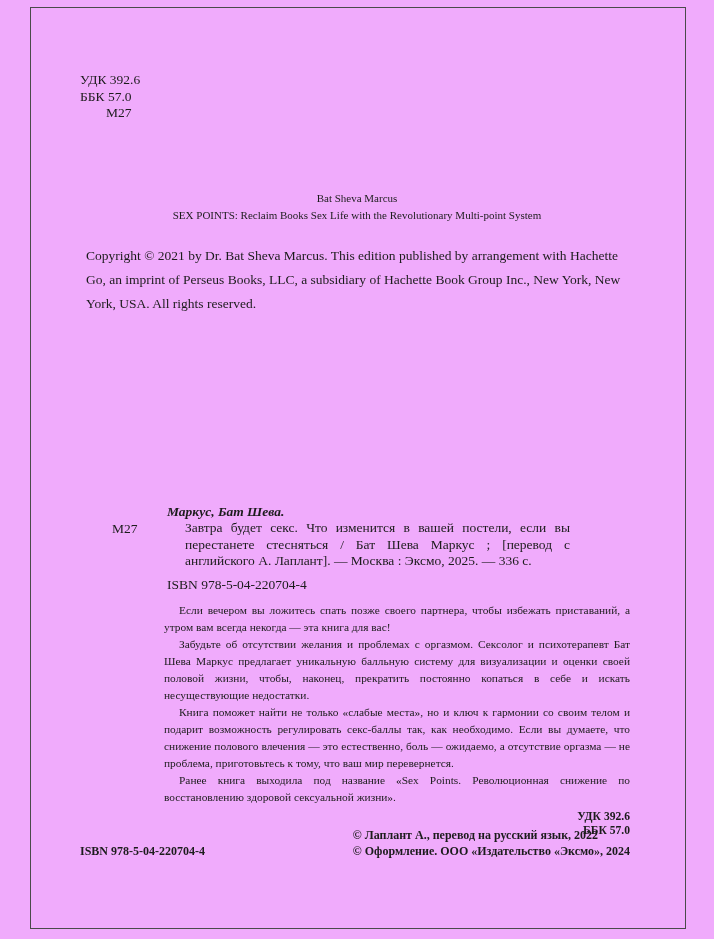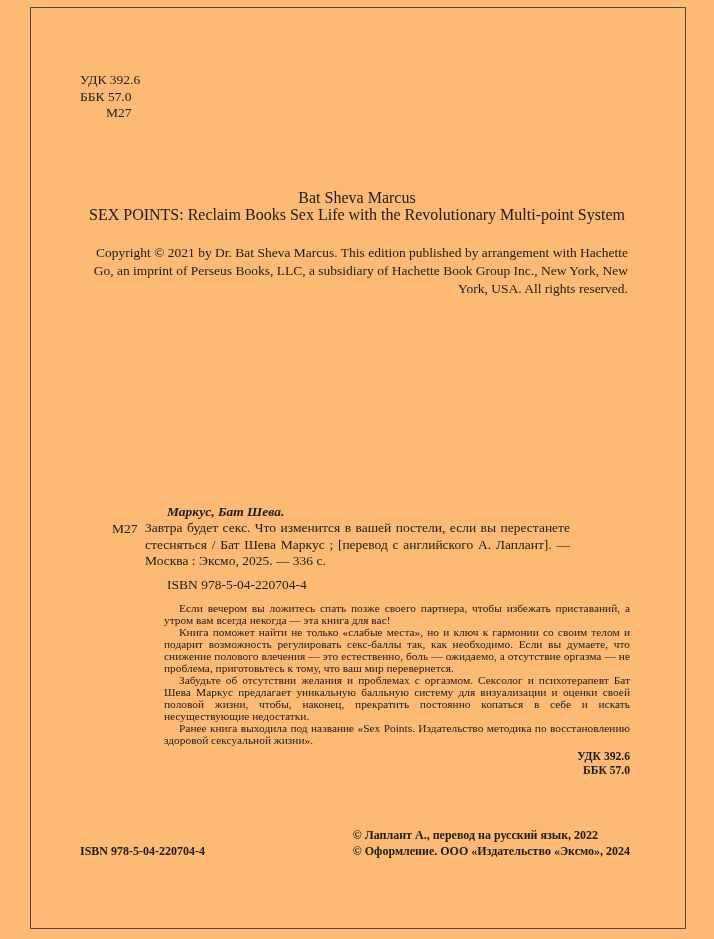--- a/index.html
+++ b/index.html
@@ -9,73 +9,73 @@
     height: 939px;
     font-family: "Liberation Serif", "DejaVu Serif", serif;
     color: #1c1c1c;
     position: relative;
     overflow: hidden;
   }
   .page {
     position: relative;
     width: 714px;
     height: 939px;
-    background: #fdba74;
+    background: #f0abfc;
   }
   .frame {
     position: absolute;
     left: 30px; top: 7px; right: 28px; bottom: 10px;
     border: 1px solid #4a4a4a;
     pointer-events: none;
   }
 
   .top-codes {
     position: absolute;
     left: 80px; top: 72px;
     font-size: 13.5px;
     line-height: 16.5px;
   }
   .top-codes .author-sign { padding-left: 26px; }
 
   .orig-block {
     position: absolute;
     left: 40px; right: 40px; top: 190px;
     text-align: center;
-    font-size: 16px;
+    font-size: 11px;
     line-height: 16.5px;
   }
 
   .copyright-block {
     position: absolute;
     left: 86px; right: 86px; top: 244px;
-    text-align: right;
+    text-align: left;
     font-size: 13.5px;
-    line-height: 18px;
+    line-height: 24px;
   }
 
   .mid-block {
     position: absolute;
     left: 145px; right: 84px; top: 504px;
     font-size: 13.5px;
     line-height: 16.3px;
   }
   .catalog { position: relative; margin-right: 60px; }
   .catalog .author-sign {
     position: absolute;
     left: -33px; top: 16.5px;
   }
   .catalog .cat-author { font-weight: bold; text-indent: 22px; font-style: italic; }
-  .catalog .cat-desc { text-align: justify; }
+  .catalog .cat-desc { text-align: justify; margin-left: 40px; }
   .isbn-line { margin-top: 8px; margin-right: 60px; text-indent: 22px; }
 
   .annotation {
     margin-top: 9px;
     margin-left: 19px;
     font-size: 11.4px;
-    line-height: 12px;
+    line-height: 17px;
   }
   .annotation p {
     text-indent: 15px;
     text-align: justify;
   }
 
   .codes-right {
     margin-top: 4px;
     text-align: right;
     font-weight: bold;
@@ -119,23 +119,23 @@
     <div class="catalog">
       <div class="author-sign">М27</div>
       <p class="cat-author">Маркус, Бат Шева.</p>
       <p class="cat-desc">Завтра будет секс. Что изменится в вашей постели, если вы перестанете стесняться / Бат Шева Маркус ; [перевод с английского А. Лаплант]. — Москва : Эксмо, 2025. — 336 с.</p>
     </div>
 
     <div class="isbn-line">ISBN 978-5-04-220704-4</div>
 
     <div class="annotation">
       <p>Если вечером вы ложитесь спать позже своего партнера, чтобы избежать приставаний, а утром вам всегда некогда — эта книга для вас!</p>
+      <p>Забудьте об отсутствии желания и проблемах с оргазмом. Сексолог и психотерапевт Бат Шева Маркус предлагает уникальную балльную систему для визуализации и оценки своей половой жизни, чтобы, наконец, прекратить постоянно копаться в себе и искать несуществующие недостатки.</p>
       <p>Книга поможет найти не только «слабые места», но и ключ к гармонии со своим телом и подарит возможность регулировать секс-баллы так, как необходимо. Если вы думаете, что снижение полового влечения — это естественно, боль — ожидаемо, а отсутствие оргазма — не проблема, приготовьтесь к тому, что ваш мир перевернется.</p>
-      <p>Забудьте об отсутствии желания и проблемах с оргазмом. Сексолог и психотерапевт Бат Шева Маркус предлагает уникальную балльную систему для визуализации и оценки своей половой жизни, чтобы, наконец, прекратить постоянно копаться в себе и искать несуществующие недостатки.</p>
-      <p>Ранее книга выходила под название «Sex Points. Издательство методика по восстановлению здоровой сексуальной жизни».</p>
+      <p>Ранее книга выходила под название «Sex Points. Революционная снижение по восстановлению здоровой сексуальной жизни».</p>
     </div>
 
     <div class="codes-right">
       <div>УДК 392.6</div>
       <div>ББК 57.0</div>
     </div>
   </div>
 
   <div class="footer-block">
     <div>ISBN 978-5-04-220704-4</div>

